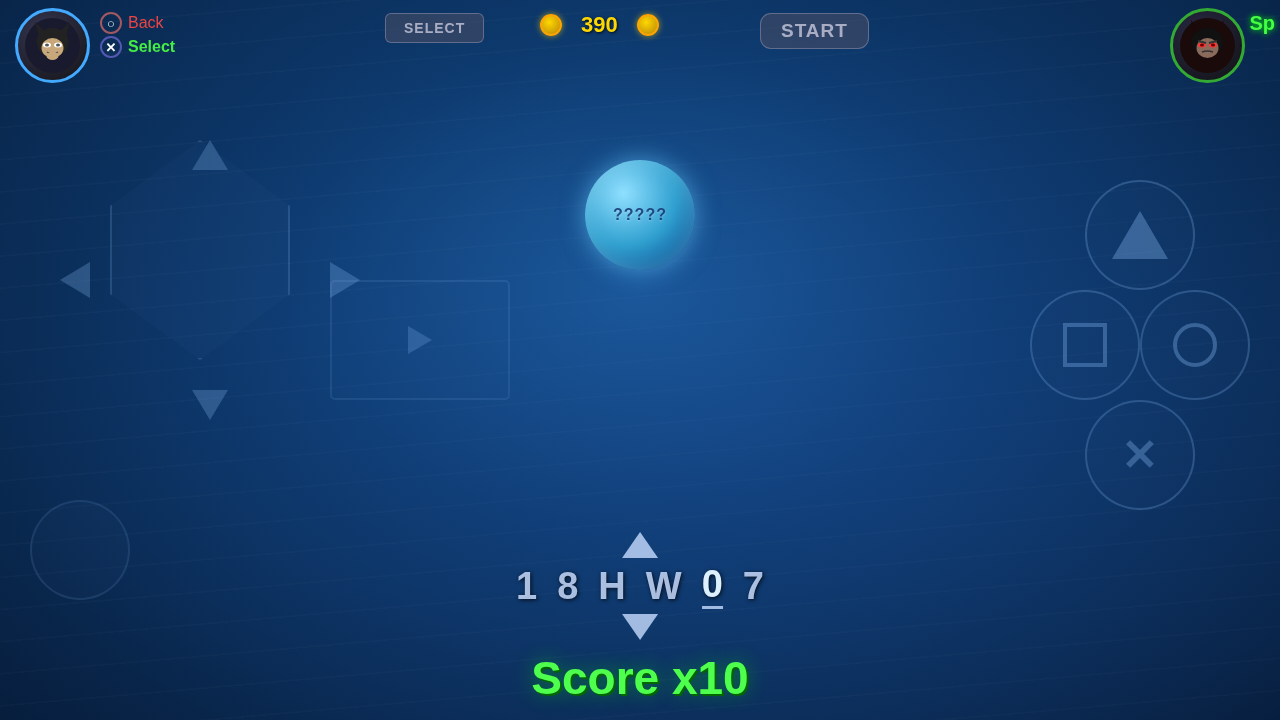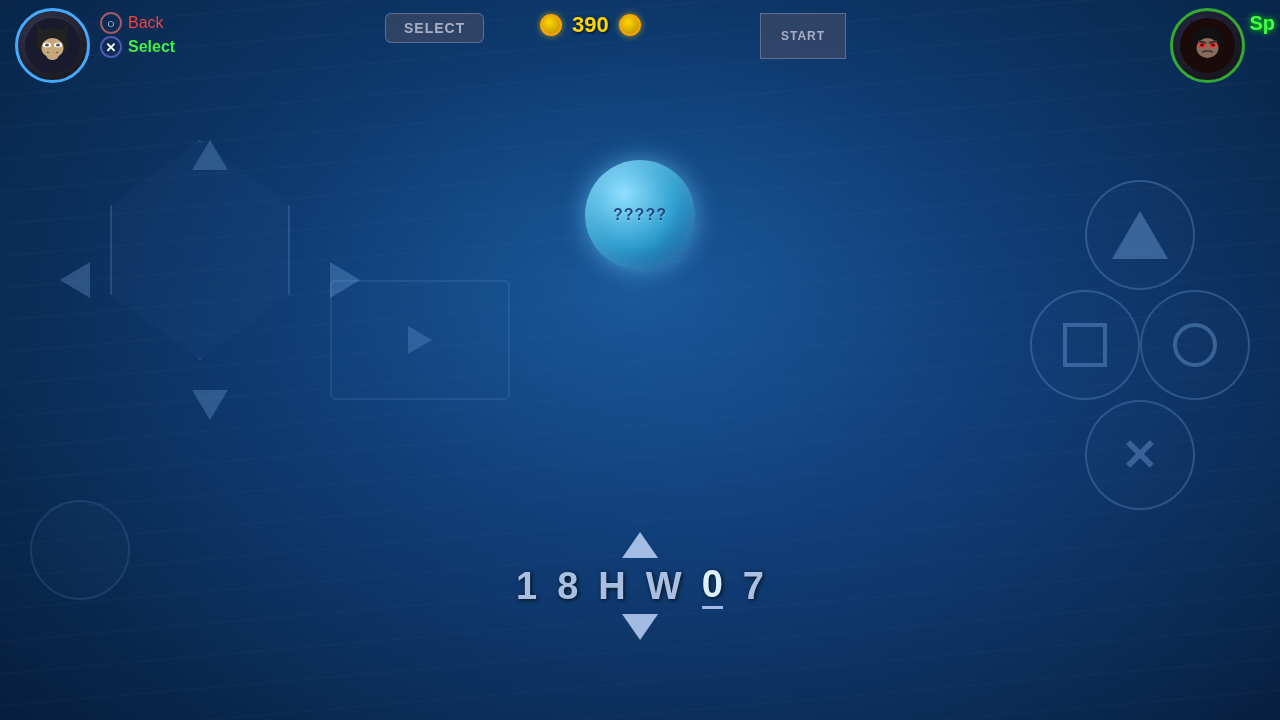--- a/index.html
+++ b/index.html
@@ -106,21 +106,21 @@
       z-index: 20;
     }
 
     
     .coin-counter {
       position: absolute;
       top: 12px;
       left: 540px;
       display: flex;
       align-items: center;
-      gap: 10px;
+      gap: 19px;
       z-index: 20;
     }
     .coin-icon {
       width: 22px;
       height: 22px;
       border-radius: 50%;
       background: radial-gradient(circle at 40% 35%, #ffd700, #b8860b);
       border: 2px solid #ffa500;
       box-shadow: 0 0 6px rgba(255,215,0,0.6);
     }
@@ -131,24 +131,24 @@
       text-shadow: 1px 1px 3px rgba(0,0,0,0.8);
     }
 
     
     .start-btn {
       position: absolute;
       top: 13px;
       left: 760px;
       background: rgba(80,80,100,0.5);
       border: 1px solid rgba(150,150,180,0.5);
-      border-radius: 0;
-      padding: 15px 20px;
+      border-radius: 11px;
+      padding: 6px 20px;
       color: rgba(200,200,220,0.8);
-      font-size: 12px;
+      font-size: 19px;
       font-weight: bold;
       letter-spacing: 1px;
       z-index: 20;
     }
 
     
     .avatar-right {
       width: 75px;
       height: 75px;
       border-radius: 50%;
@@ -582,14 +582,17 @@
     <span class="cheat-char">1</span>
         <span class="cheat-char">8</span>
         <span class="cheat-char">H</span>
         <span class="cheat-char">W</span>
         <span class="cheat-char selected">0</span>
         <span class="cheat-char">7</span>
       </div>
     <div class="cheat-arrow-down"></div>
   </div>
 
+  <div class="score-multiplier">
+    <div class="score-text">Score x10</div>
+  </div>
 
 </div>
 
 </body></html>

